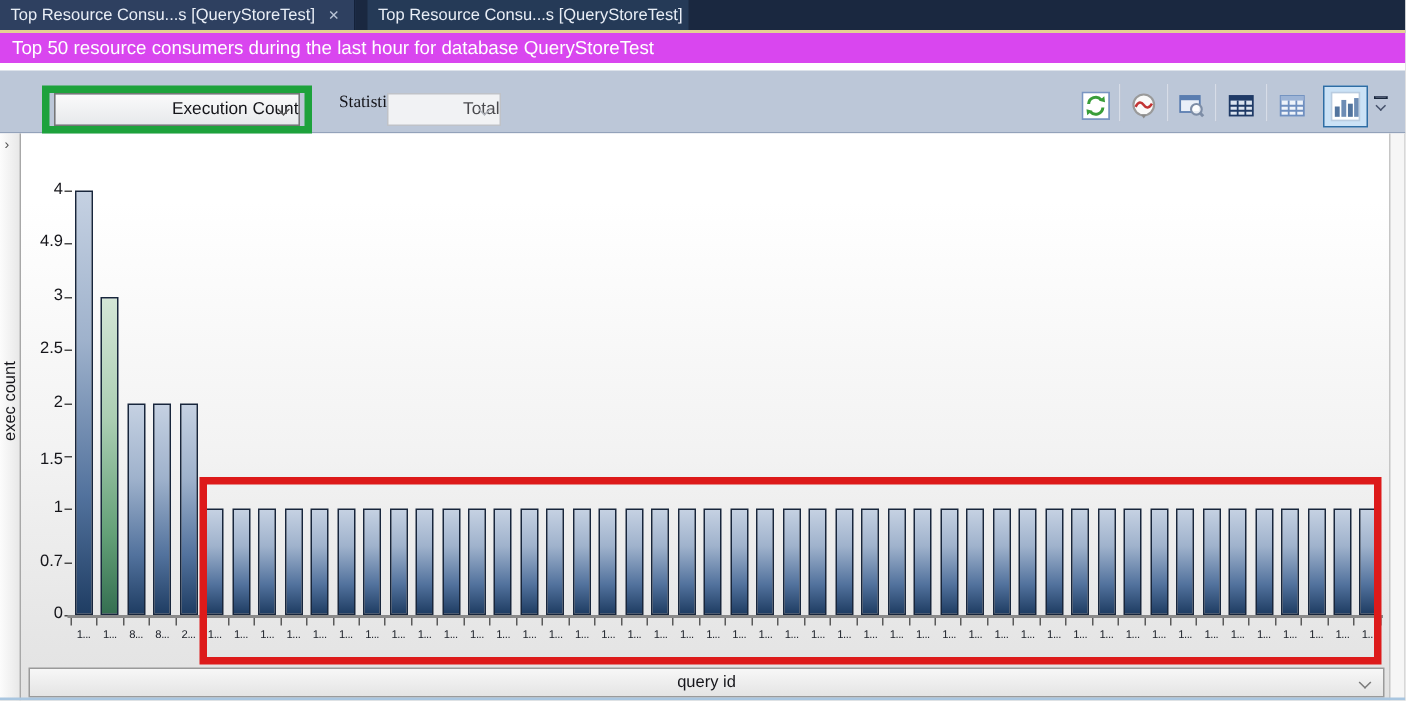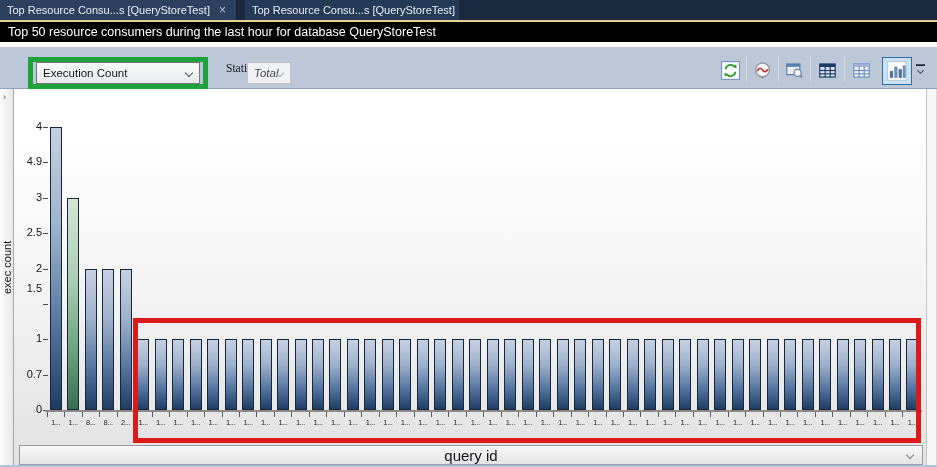--- a/index.html
+++ b/index.html
@@ -12,36 +12,36 @@
           display:flex;align-items:stretch;}
   .tabbar:after{content:"";position:absolute;left:0;bottom:0;width:100%;height:2px;background:#e5d193;}
   .tab{display:flex;align-items:center;color:#e9eef6;font-size:11px;padding:0 8px 2px 7px;
        white-space:nowrap;overflow:hidden;}
   .tab.t1{width:237px;background:#2e4060;border-right:1px solid #14223a;}
   .tab.t2{width:233px;background:#2e4060;border-right:1px solid #14223a;}
   .tab.t3{width:214px;background:#253a57;margin-left:8px;}
   .tab .close{margin-left:auto;color:#b8c3d6;font-size:12px;line-height:10px;padding:0 2px;cursor:pointer;}
 
   
-  .headerbar{position:absolute;left:0;top:22px;width:937px;height:20px;background:#000000;
+  .headerbar{position:absolute;left:0;top:22px;width:937px;height:20px;background:#d946ef;
              color:#ffffff;font-size:12.5px;display:flex;align-items:center;padding:0 0 1px 8px;}
 
   
   .toolbar{position:absolute;left:0;top:47px;width:937px;height:42px;background:#bcc7d8;
            border-bottom:1px solid #93a2ba;}
   .tlabel{position:absolute;top:15px;font-size:11.5px;color:#15151a;}
   .lbl-metric{left:6px;margin-top:40px;}
   .lbl-statistic{left:226px;font-family:Liberation Serif, serif;}
   .dd{position:absolute;top:15px;height:22px;background:linear-gradient(#fafafa,#e7e9ec);
       border:1px solid #767676;font-size:11.5px;color:#15151a;display:flex;align-items:center;
-      padding-left:6px;}
+      padding-left:6px;justify-content:flex-end;}
   .dd .chev{position:absolute;right:7px;top:7px;width:6px;height:6px;
             border-right:1.4px solid #555;border-bottom:1.4px solid #555;transform:rotate(45deg);}
   .dd-metric{left:36px;width:164px;}
-  .dd-stat{left:247px;width:44px;background:#f1f2f4;border-color:#bfc2c8;color:#4a4a4e;font-style:italic;}
+  .dd-stat{left:258px;width:76px;background:#f1f2f4;border-color:#bfc2c8;color:#4a4a4e;}
   .dd-stat .chev{border-color:#adb0b8;}
   .greenbox{position:absolute;left:28px;top:10px;width:180px;height:32px;
             border:5px solid #1da23c;z-index:5;pointer-events:none;}
   .tbtn{position:absolute;top:13px;width:21px;height:21px;display:flex;align-items:center;
         justify-content:center;cursor:pointer;}
   .tsep{position:absolute;top:9px;width:1px;height:25px;background:#93a0b6;border-right:1px solid #d7dde8;}
   .tbtn.sel{top:10px;width:30px;height:28px;background:#cbe2f6;border:1px solid #2e6da4;}
   .overflow{position:absolute;left:915px;top:17px;width:11px;height:12px;cursor:pointer;}
   .overflow .bar{width:9px;height:0;border-top:1px solid #44506a;margin:0 auto;}
   .overflow .chev{width:5px;height:5px;border-right:1.3px solid #44506a;border-bottom:1.3px solid #44506a;
@@ -74,21 +74,21 @@
   .labels-row{position:absolute;left:47px;top:329px;width:874px;display:flex;}
   .xlabel-cell{flex:1;text-align:center;font-size:7.5px;color:#20242c;letter-spacing:-0.3px;
                white-space:nowrap;overflow:visible;}
   .annotation{position:absolute;left:283px;top:185px;font-size:15.5px;font-weight:bold;color:#000;
               white-space:nowrap;}
   .redbox{position:absolute;left:133px;top:229px;width:788px;height:125px;
           border:5px solid #dd1a1a;z-index:4;pointer-events:none;}
   .xaxis-dd{position:absolute;left:19px;top:356px;width:904px;height:20px;
             background:linear-gradient(#f7f7f7,#e4e4e4);border:1px solid #9a9a9a;
             display:flex;align-items:center;justify-content:center;
-            font-size:15px;color:#15151a;cursor:pointer;}
+            font-size:11px;color:#15151a;cursor:pointer;}
   .xaxis-dd .chev{position:absolute;right:9px;top:6px;width:6px;height:6px;
                   border-right:1.4px solid #7a7a7a;border-bottom:1.4px solid #7a7a7a;transform:rotate(45deg);}
   .bottom-strip{position:absolute;left:0;top:376px;width:937px;height:2px;background:#a9c6e0;}
 </style>
 </head>
 <body>
 
 <div id="app">
 
   <div class="tabbar">
@@ -193,21 +193,21 @@
         <div class="ytick-label" style="top: 31px;">4</div>
         <div class="ytick-dash" style="top: 38px;"></div>
         <div class="ytick-label" style="top: 66.375px;">4.9</div>
         <div class="ytick-dash" style="top: 73.375px;"></div>
         <div class="ytick-label" style="top: 101.75px;">3</div>
         <div class="ytick-dash" style="top: 108.75px;"></div>
         <div class="ytick-label" style="top: 137.125px;">2.5</div>
         <div class="ytick-dash" style="top: 144.125px;"></div>
         <div class="ytick-label" style="top: 172.5px;">2</div>
         <div class="ytick-dash" style="top: 179.5px;"></div>
-        <div class="ytick-label" style="top: 193px;">1.5</div>
+        <div class="ytick-label" style="top: 211px;">1.5</div>
         <div class="ytick-dash" style="top: 214.875px;"></div>
         <div class="ytick-label" style="top: 243.25px;">1</div>
         <div class="ytick-dash" style="top: 250.25px;"></div>
         <div class="ytick-label" style="top: 278.625px;">0.7</div>
         <div class="ytick-dash" style="top: 285.625px;"></div>
         <div class="ytick-label" style="top: 314px;">0</div>
         <div class="ytick-dash" style="top: 321px;"></div>
       </div>
     <div class="bars-row" id="bars">
         <div class="bar-cell">

